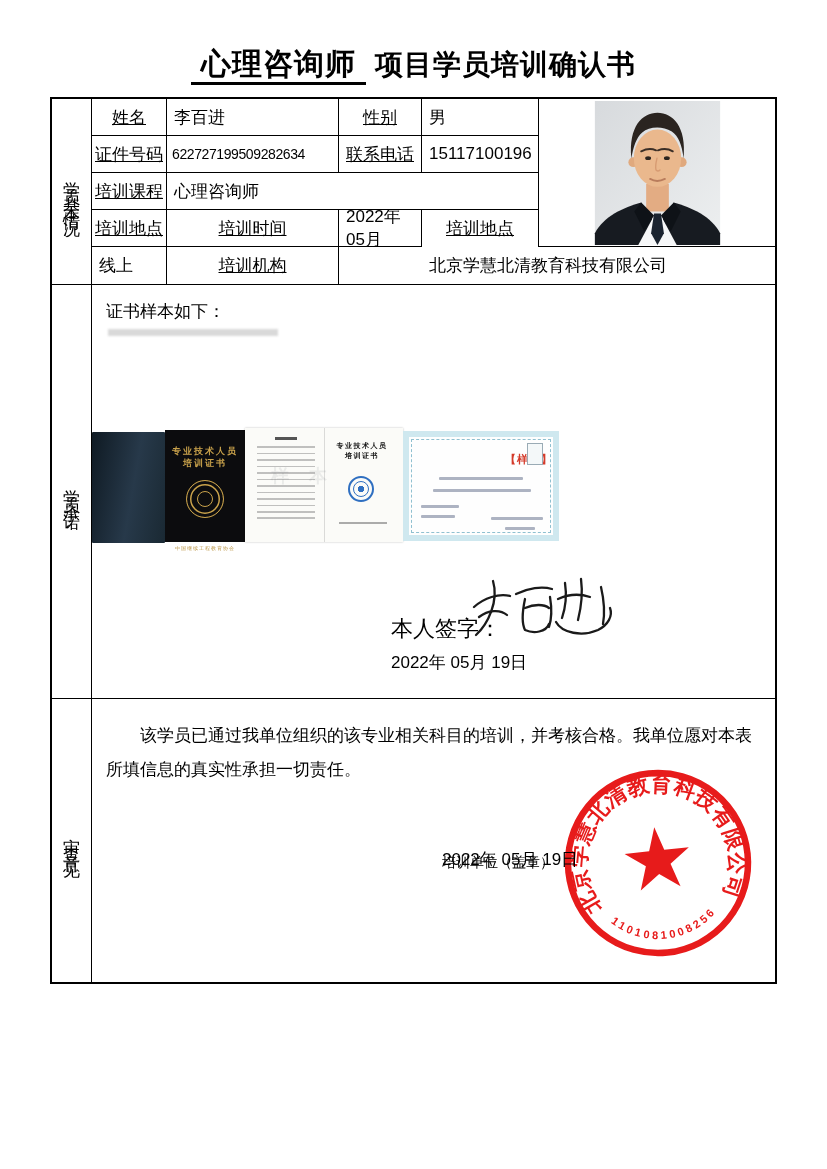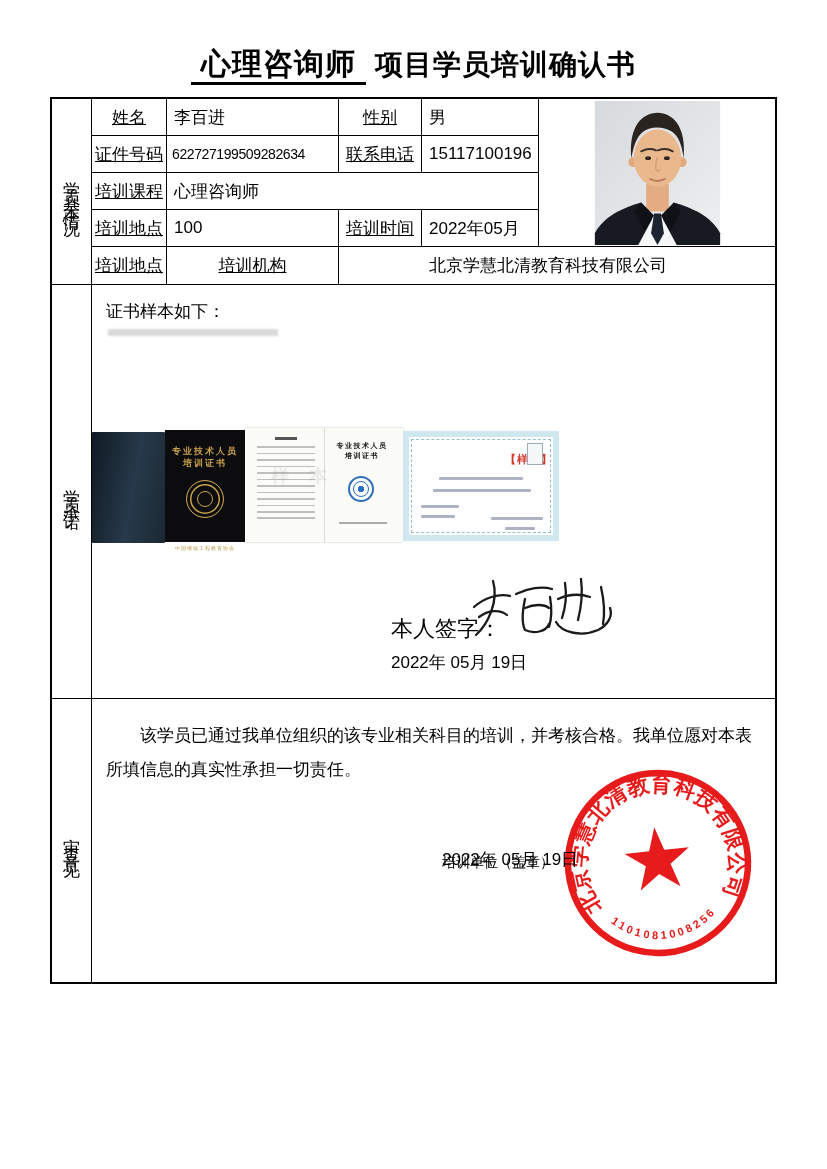--- a/index.html
+++ b/index.html
@@ -122,25 +122,25 @@
 
       <div class="cell lab">证件号码</div>
       <div class="cell val idnum">622727199509282634</div>
       <div class="cell lab">联系电话</div>
       <div class="cell val">15117100196</div>
 
       <div class="cell lab">培训课程</div>
       <div class="cell val span3">心理咨询师</div>
 
       <div class="cell lab">培训地点</div>
-      <div class="cell val">100</div>
       <div class="cell lab">培训时间</div>
       <div class="cell val">2022年05月</div>
 
       <div class="cell lab no-b">培训地点</div>
+      <div class="cell val no-b">线上</div>
       <div class="cell lab no-b">培训机构</div>
       <div class="cell val no-b no-r span2v">北京学慧北清教育科技有限公司</div>
     </div>
   </div>
 
   <div class="section sec2">
     <div class="vlabel">
       <span>学员承诺</span>
     </div>
     <div class="content">

